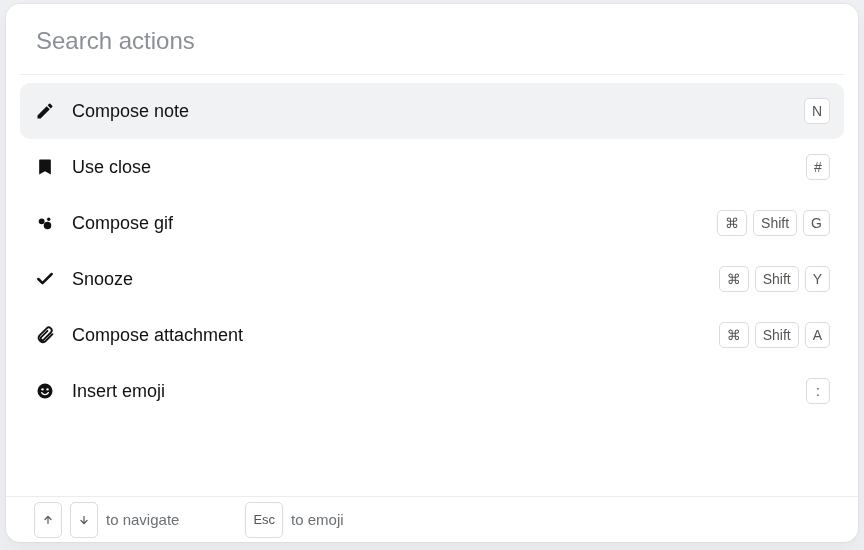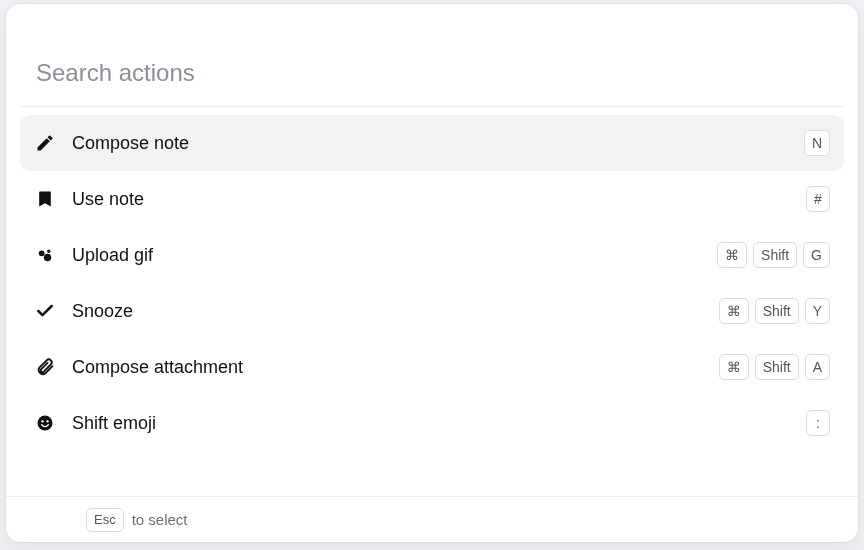--- a/index.html
+++ b/index.html
@@ -16,21 +16,20 @@
     height: 538px;
     background: #ffffff;
     border-radius: 14px;
     box-shadow: 0 0 0 1px rgba(0,0,0,0.04), 0 8px 24px rgba(0,0,0,0.05);
     display: flex;
     flex-direction: column;
     overflow: hidden;
   }
   .search-area {
     padding: 22px 28px 18px 28px;
-    margin-top: 32px;
   }
   .search-input {
     width: 100%;
     border: none;
     outline: none;
     font-size: 24px;
     color: #111;
     background: transparent;
   }
   .search-input::placeholder {
@@ -99,21 +98,21 @@
     padding: 0 28px;
     font-size: 15px;
     color: #6b7075;
   }
   .footer-group {
     display: inline-flex;
     align-items: center;
     gap: 8px;
   }
   .footer .key {
-    height: 24px;
+    height: 36px;
     min-width: 24px;
     font-size: 13px;
   }
   .key svg { width: 12px; height: 12px; display: block; }
   .spacer12 { width: 12px; }
 </style>
 </head>
 <body>
 
 <div class="palette">
@@ -136,35 +135,35 @@
         <span class="key">N</span>
       </span>
     </div>
 
     <div class="action-row">
       <span class="action-icon">
         <svg viewBox="0 0 24 24" fill="currentColor">
             <path d="M6 3h12a1 1 0 0 1 1 1v17l-7-4-7 4V4a1 1 0 0 1 1-1z"></path>
           </svg>
       </span>
-      <span class="action-label">Use note</span>
+      <span class="action-label">Use close</span>
       <span class="shortcut">
         <span class="key">#</span>
       </span>
     </div>
 
     <div class="action-row">
       <span class="action-icon">
         <svg viewBox="0 0 24 24" fill="currentColor">
             <circle cx="8" cy="10" r="3.5"></circle>
             <circle cx="15" cy="15" r="4.5"></circle>
             <circle cx="16.5" cy="7.5" r="2"></circle>
           </svg>
       </span>
-      <span class="action-label">Upload gif</span>
+      <span class="action-label">Compose gif</span>
       <span class="shortcut">
         <span class="key">⌘</span>
         <span class="key">Shift</span>
         <span class="key">G</span>
       </span>
     </div>
 
     <div class="action-row">
       <span class="action-icon">
         <svg viewBox="0 0 24 24" fill="none" stroke="currentColor" stroke-width="3" stroke-linecap="round" stroke-linejoin="round">
@@ -196,30 +195,45 @@
 
     <div class="action-row">
       <span class="action-icon">
         <svg viewBox="0 0 24 24" fill="currentColor">
             <circle cx="12" cy="12" r="9"></circle>
             <circle cx="9" cy="10" r="1.4" fill="#fff"></circle>
             <circle cx="15" cy="10" r="1.4" fill="#fff"></circle>
             <path d="M8 14c1 1.6 2.4 2.4 4 2.4s3-0.8 4-2.4" stroke="#fff" stroke-width="1.6" fill="none" stroke-linecap="round"></path>
           </svg>
       </span>
-      <span class="action-label">Shift emoji</span>
+      <span class="action-label">Insert emoji</span>
       <span class="shortcut">
         <span class="key">:</span>
       </span>
     </div>
 
   </div>
 
   <div class="footer">
+    <span class="footer-group">
+      <span class="key">
+        <svg viewBox="0 0 24 24" fill="none" stroke="#555" stroke-width="2.4" stroke-linecap="round" stroke-linejoin="round">
+            <line x1="12" y1="19" x2="12" y2="5"></line>
+            <polyline points="6 11 12 5 18 11"></polyline>
+          </svg>
+      </span>
+      <span class="key">
+        <svg viewBox="0 0 24 24" fill="none" stroke="#555" stroke-width="2.4" stroke-linecap="round" stroke-linejoin="round">
+            <line x1="12" y1="5" x2="12" y2="19"></line>
+            <polyline points="6 13 12 19 18 13"></polyline>
+          </svg>
+      </span>
+      <span>to navigate</span>
+    </span>
     <span class="spacer12"></span>
     <span class="spacer12"></span>
     <span class="footer-group">
       <span class="key">Esc</span>
-      <span>to select</span>
+      <span>to emoji</span>
     </span>
   </div>
 
 </div>
 
 </body></html>

